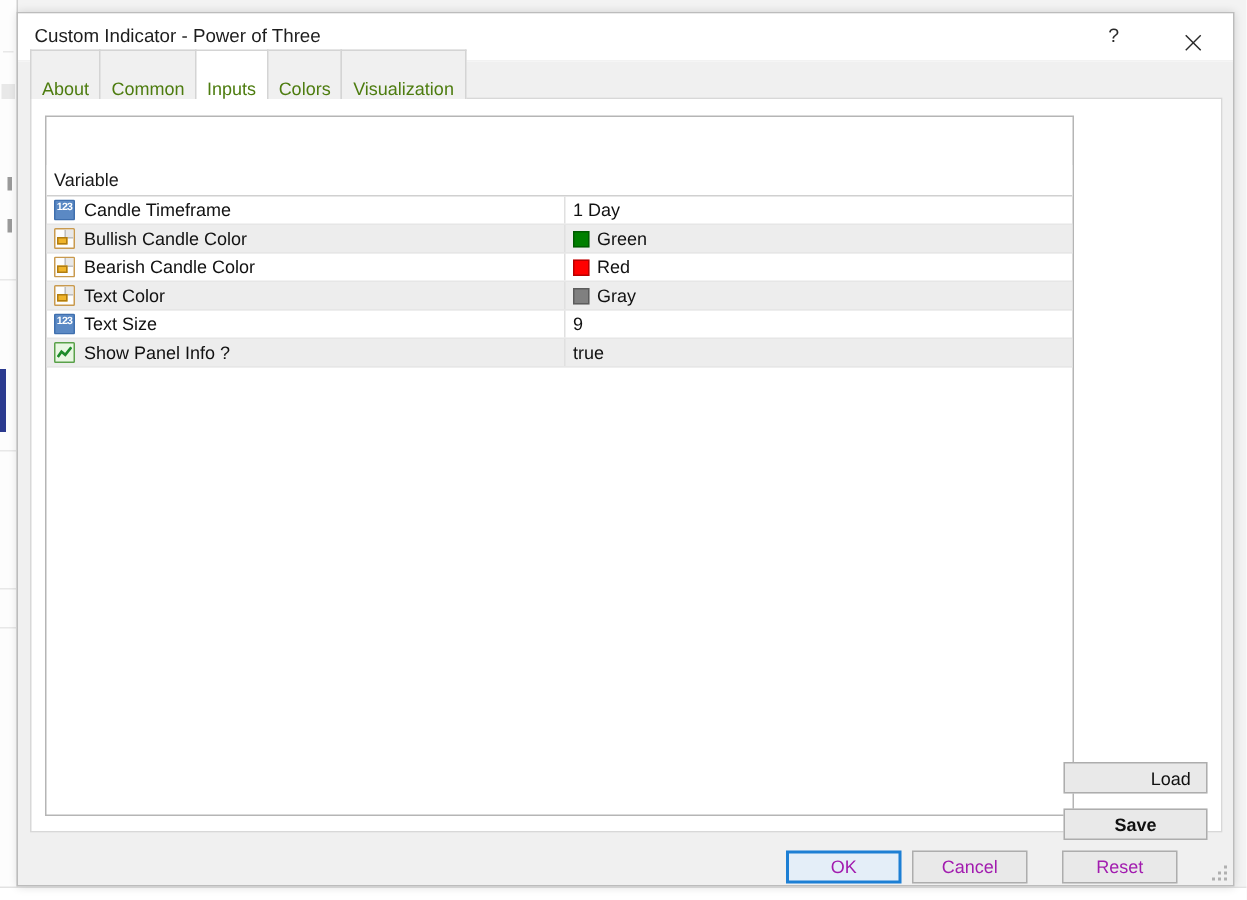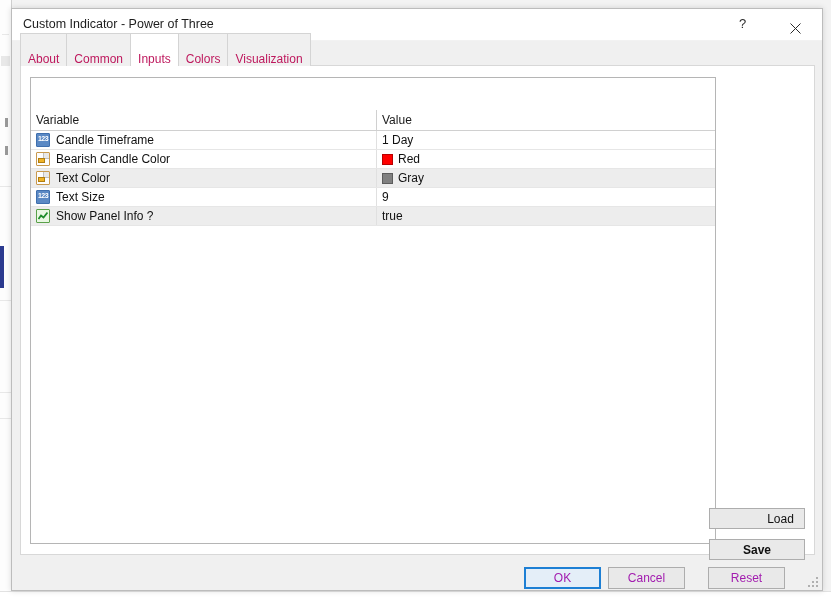--- a/index.html
+++ b/index.html
@@ -97,21 +97,21 @@
     display: flex;
     align-items: flex-end;
     z-index: 5;
   }
   .tab {
     height: 18px;
     line-height: 18px;
     padding: 16px 7px;
     margin-right: -1px;
     font-size: 12px;
-    color: #be185d;
+    color: #4d7c0f;
     background: #f0f0f0;
     border: 1px solid #d4d4d4;
     border-bottom: none;
     box-sizing: border-box;
     white-space: nowrap;
     cursor: default;
   }
   .tab.active {
     background: #ffffff;
     border-color: #d4d4d4;
@@ -360,37 +360,47 @@
   </div>
 
   <div id="tab-panel">
 
     <div id="inputs-grid">
 
       <div class="grid-row header">
         <div class="col-var">
           <span class="cell-text">Variable</span>
         </div>
-        <div class="col-val">
-          <span class="cell-text">Value</span>
-        </div>
       </div>
 
       <div class="grid-row">
         <div class="col-var">
           <span class="row-icon icon-int">
             <span class="glyph">123</span>
           </span>
           <span class="cell-text">Candle Timeframe</span>
         </div>
         <div class="col-val">
           <span class="cell-text">1 Day</span>
         </div>
       </div>
 
+      <div class="grid-row alt">
+        <div class="col-var">
+          <span class="row-icon icon-color">
+            <span class="fold"></span>
+            <span class="swatch-bar"></span>
+          </span>
+          <span class="cell-text">Bullish Candle Color</span>
+        </div>
+        <div class="col-val">
+          <span class="value-swatch" style="background: rgb(0, 128, 0);"></span>
+          <span class="cell-text">Green</span>
+        </div>
+      </div>
 
       <div class="grid-row">
         <div class="col-var">
           <span class="row-icon icon-color">
             <span class="fold"></span>
             <span class="swatch-bar"></span>
           </span>
           <span class="cell-text">Bearish Candle Color</span>
         </div>
         <div class="col-val">

